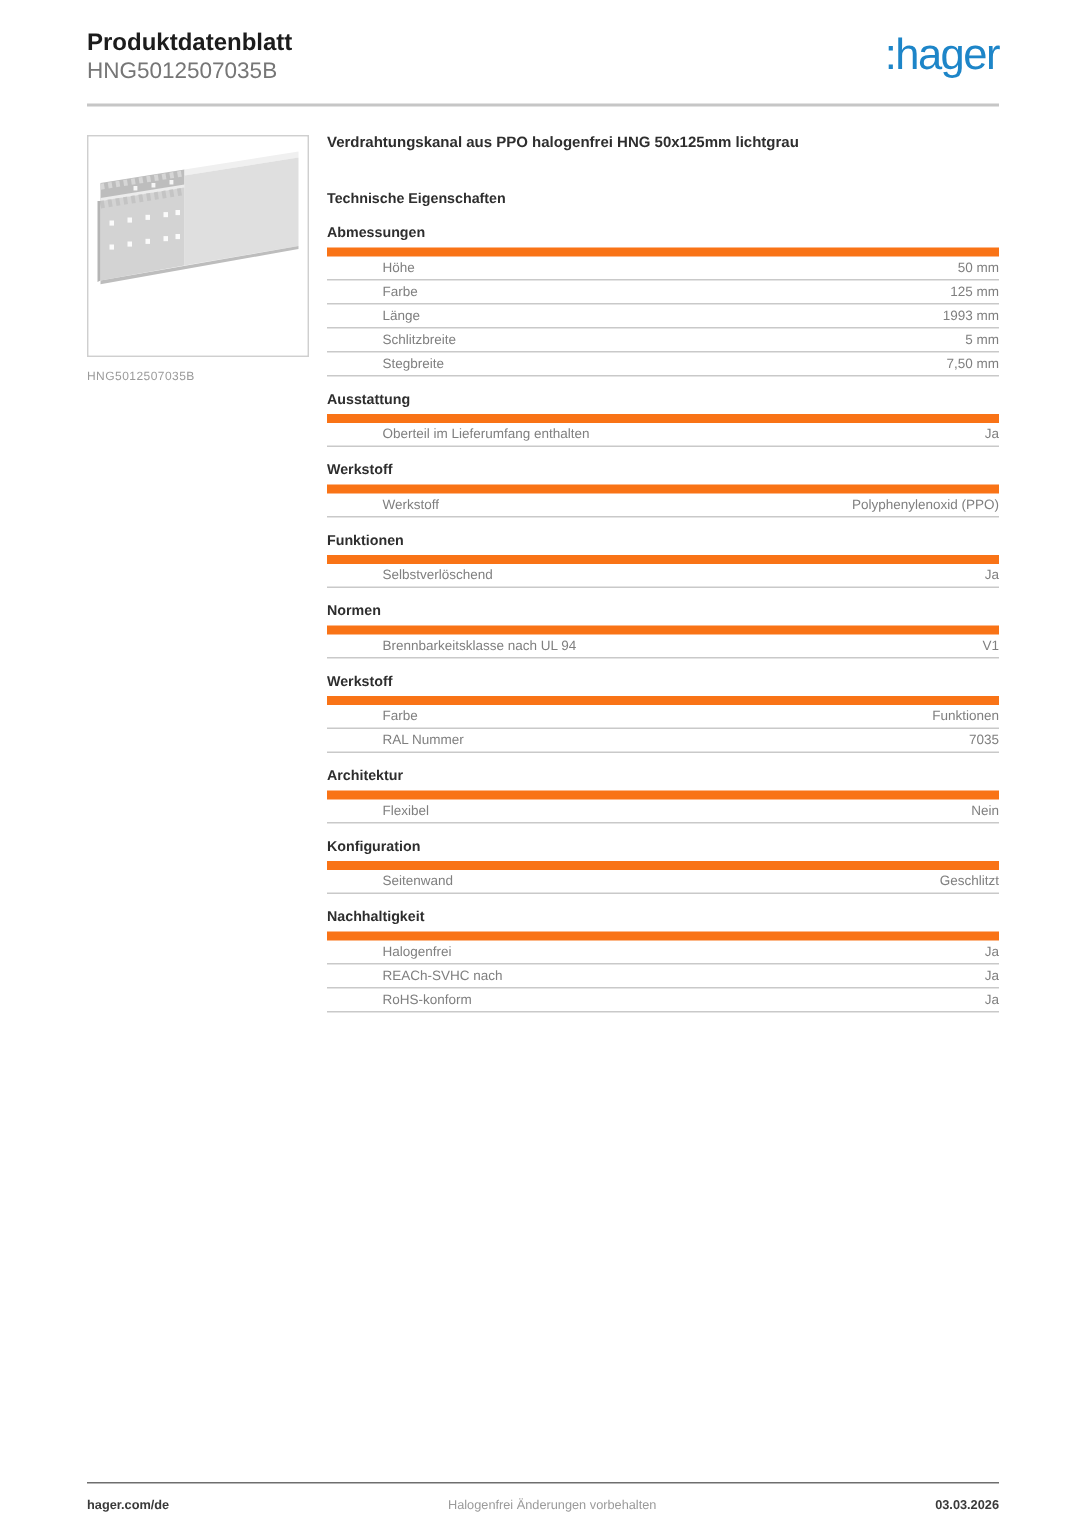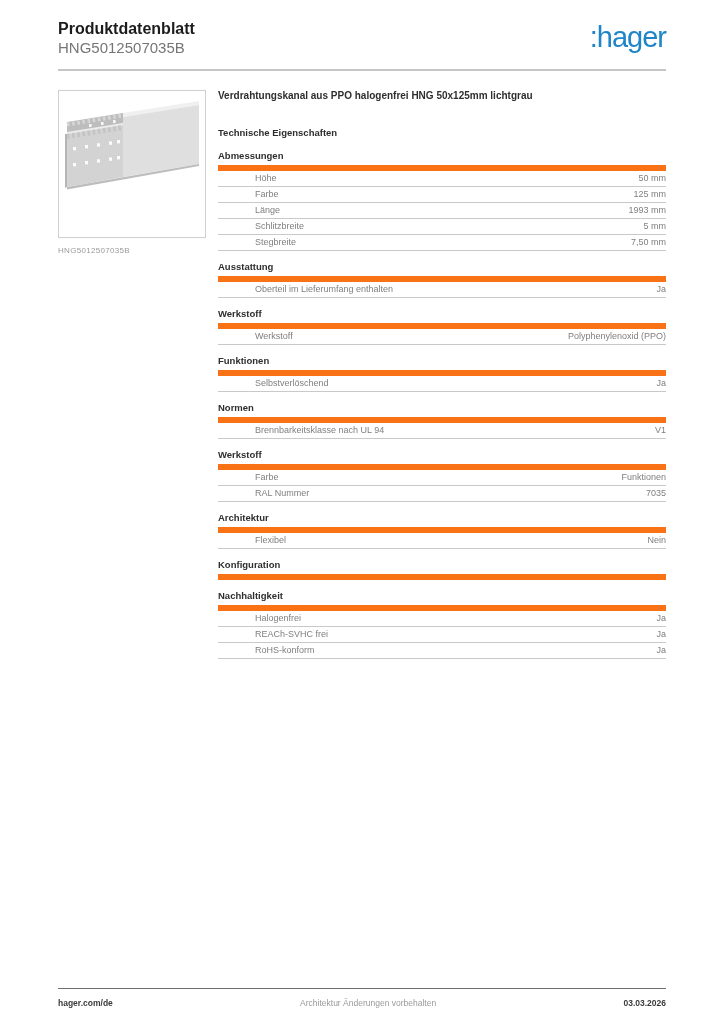--- a/index.html
+++ b/index.html
@@ -232,43 +232,47 @@
           </div>
           <div class="section">
             <div class="section-heading">Architektur</div>
             <div class="spec-row">
               <span class="spec-label">Flexibel</span>
               <span class="spec-value">Nein</span>
             </div>
           </div>
           <div class="section">
             <div class="section-heading">Konfiguration</div>
+            <div class="spec-row">
+              <span class="spec-label">Seitenwand</span>
+              <span class="spec-value">Geschlitzt</span>
+            </div>
           </div>
           <div class="section">
             <div class="section-heading">Nachhaltigkeit</div>
             <div class="spec-row">
               <span class="spec-label">Halogenfrei</span>
               <span class="spec-value">Ja</span>
             </div>
             <div class="spec-row">
-              <span class="spec-label">REACh-SVHC frei</span>
+              <span class="spec-label">REACh-SVHC nach</span>
               <span class="spec-value">Ja</span>
             </div>
             <div class="spec-row">
               <span class="spec-label">RoHS-konform</span>
               <span class="spec-value">Ja</span>
             </div>
           </div>
         </div>
     </div>
 
   </div>
 
   <div class="footer">
     <div class="footer-rule"></div>
     <div class="footer-row">
       <span class="footer-left">hager.com/de</span>
-      <span class="footer-center">Architektur Änderungen vorbehalten</span>
+      <span class="footer-center">Halogenfrei Änderungen vorbehalten</span>
       <span class="footer-right">03.03.2026</span>
     </div>
   </div>
 
 </div>
 
 </body></html>

